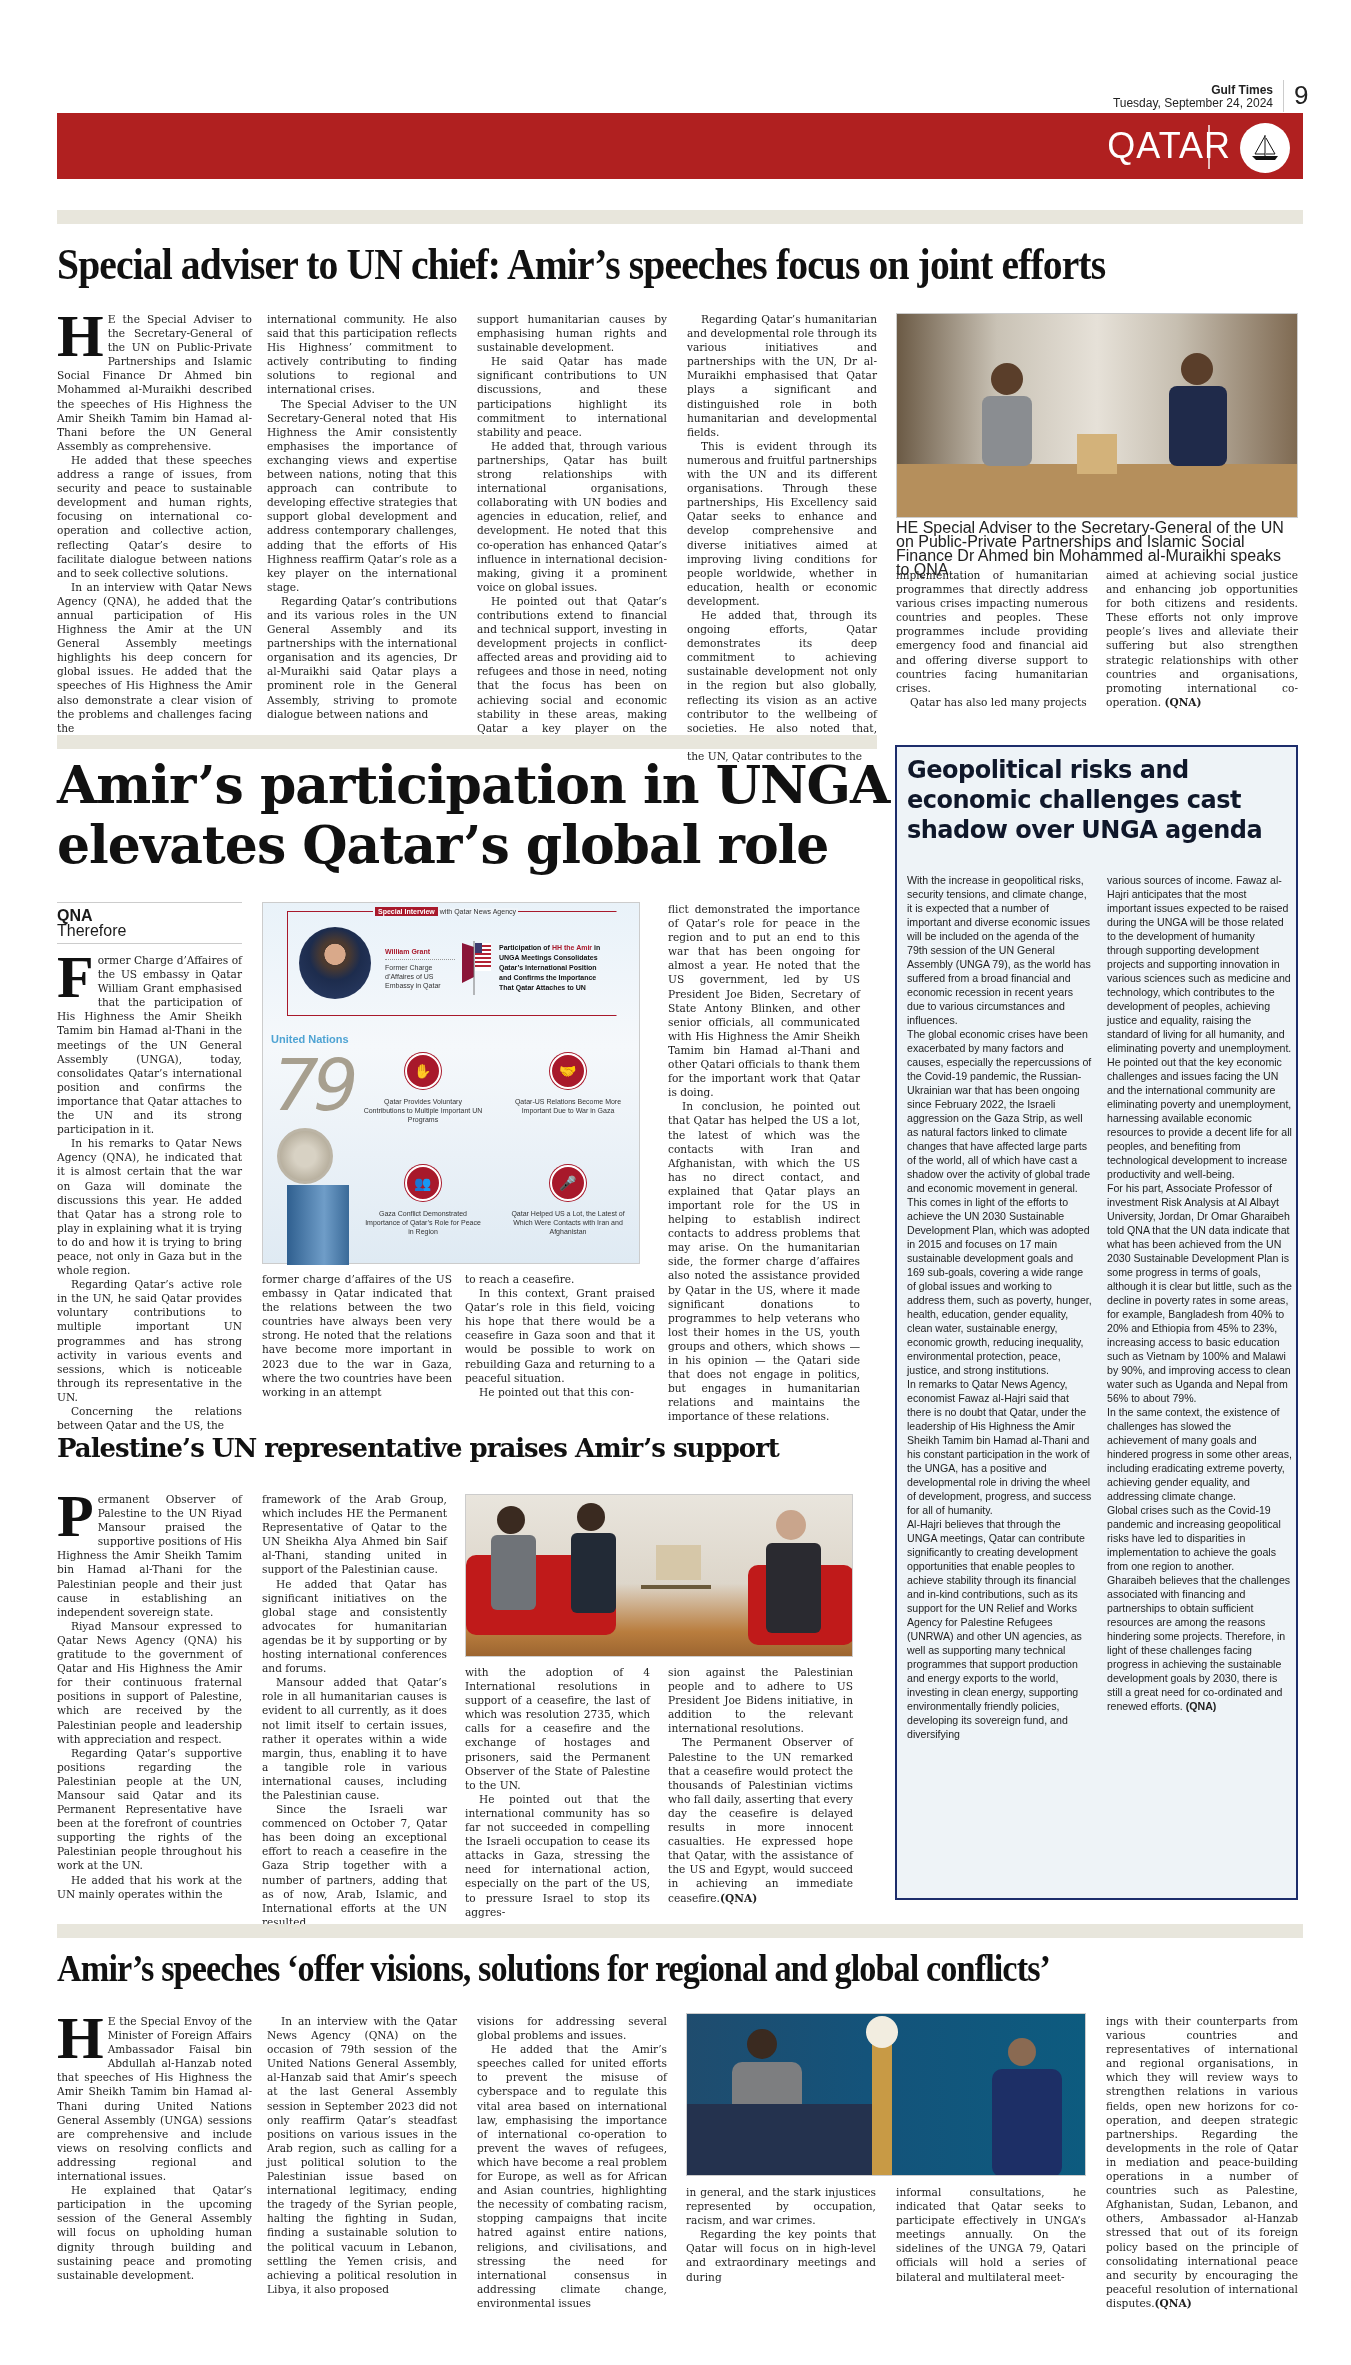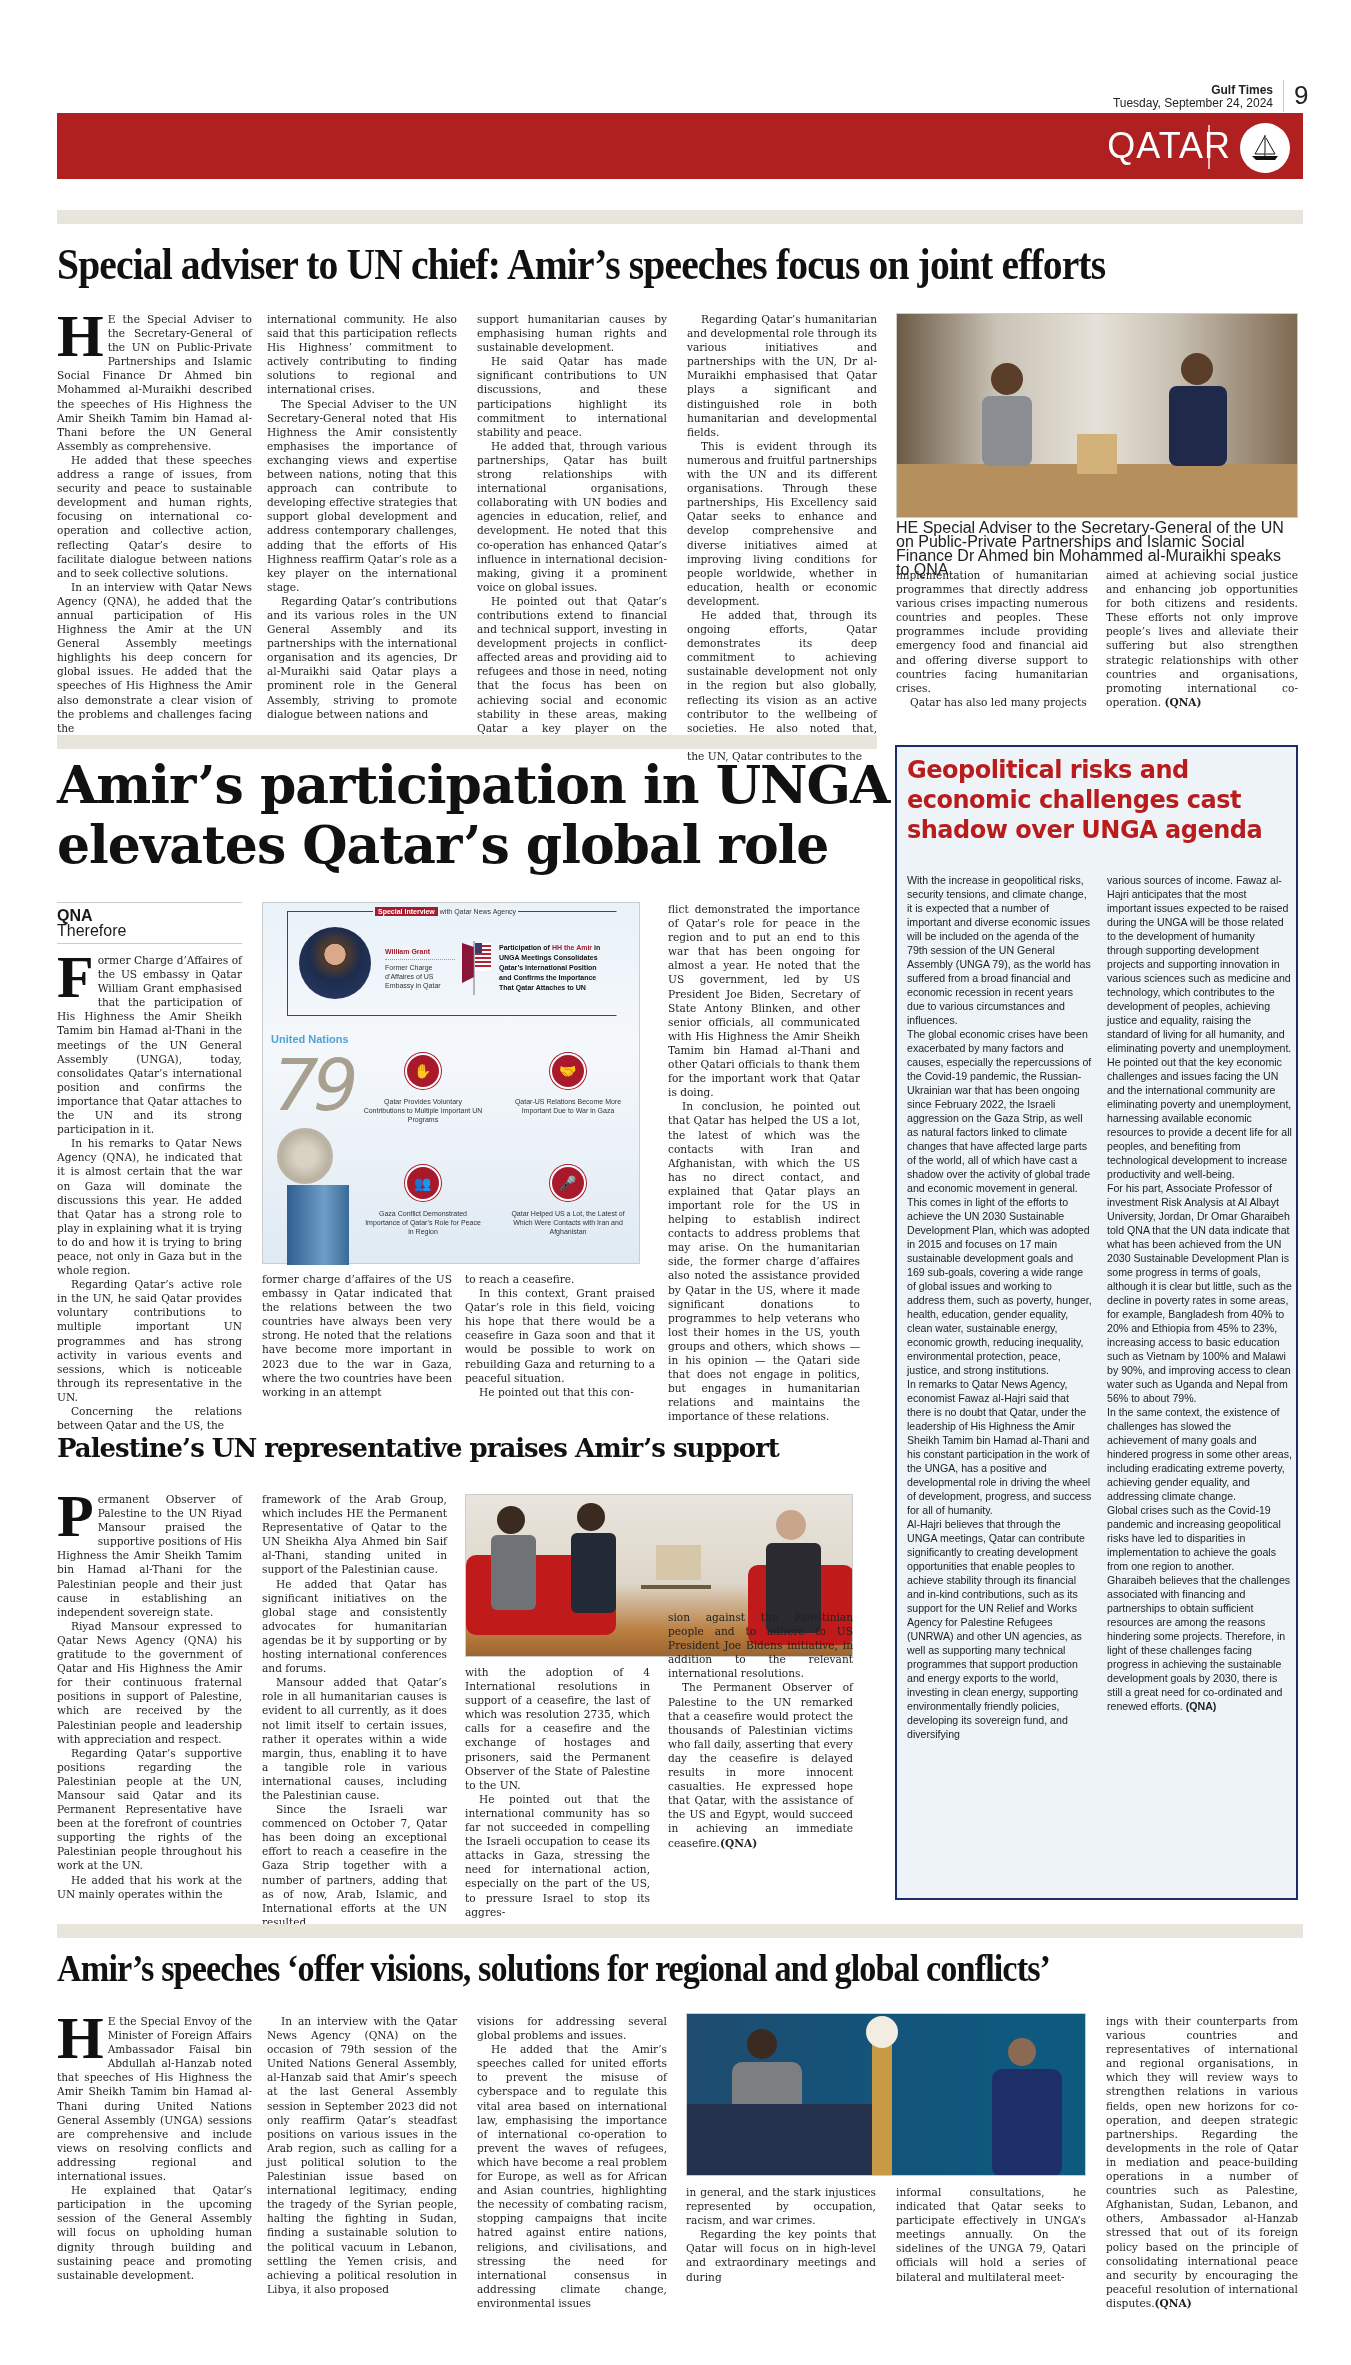--- a/index.html
+++ b/index.html
@@ -16,21 +16,21 @@
 .grayband{left:57px;height:14px;width:1246px;background:#e8e6dc}
 .h-serif-light{font-family:"Liberation Serif",serif;color:#111;letter-spacing:-1px;white-space:nowrap}
 .h-slab{font-family:"DejaVu Serif",serif;font-weight:bold;color:#111;letter-spacing:-1px;white-space:nowrap}
 .col{font-family:"DejaVu Serif",serif;font-size:10.6px;line-height:14.1px;text-align:justify;hyphens:auto;color:#222}
 .col p{text-indent:14px}
 .col p.first{text-indent:0}
 .dropcap{float:left;font-family:"Liberation Serif",serif;font-size:60px;line-height:44px;margin:2px 4px 0 0;font-weight:bold;color:#111}
 .photo{overflow:hidden;border:1px solid #ccc}
 .caption{font-family:"Liberation Sans",sans-serif;font-size:16px;line-height:14px;color:#222}
 .sidebar{left:895px;top:745px;width:403px;height:1155px;background:#eef3f7;border:2px solid #1d2d6b}
-.sidebar h2{font-family:"DejaVu Sans",sans-serif;font-weight:bold;color:#b91c1c;font-size:24px;line-height:30px;letter-spacing:-.5px;padding:8px 10px 0 10px}
+.sidebar h2{font-family:"DejaVu Sans",sans-serif;font-weight:bold;color:#0f172a;font-size:24px;line-height:30px;letter-spacing:-.5px;padding:8px 10px 0 10px}
 .sb-col{font-family:"Liberation Sans",sans-serif;font-size:10.6px;line-height:14px;color:#222;position:absolute;top:126px;width:185px}
 .byline{font-family:"Liberation Sans",sans-serif;font-size:16px;line-height:15px;border-top:1px solid #ccc;border-bottom:1px solid #ccc;padding:5px 0}
 .byline b{font-weight:bold}
 .info-card{background:linear-gradient(180deg,#e9f2f9 0%,#f5f8fb 40%,#dfeaf3 100%)}
 .info-tag{background:#a8192b;color:#fff;font-family:"Liberation Sans",sans-serif;font-size:7px;padding:1px 3px;font-weight:bold}
 .info-small{font-family:"Liberation Sans",sans-serif;font-size:7px;color:#333;line-height:9px;text-align:center}
 .info-icon{width:36px;height:36px;border-radius:50%;background:#a8192b;border:2px solid #fff;box-shadow:0 0 0 1px #a8192b;display:flex;align-items:center;justify-content:center;color:#fff;font-size:14px}
 </style>
 </head>
 <body>
@@ -219,21 +219,21 @@
     <circle cx="325" cy="30" r="15" fill="#c9a58c"></circle>
       <rect x="300" y="48" width="55" height="90" rx="6" fill="#2a2a30"></rect>
     <rect x="190" y="50" width="45" height="35" fill="#d6c7a8"></rect>
       <rect x="175" y="90" width="70" height="4" fill="#6b5a3b"></rect>
   </svg>
 </div>
 <div class="abs col" style="left:465px;top:1665px;width:185px">
   <p class="first">with the adoption of 4 International resolutions in support of a ceasefire, the last of which was resolution 2735, which calls for a ceasefire and the exchange of hostages and prisoners, said the Permanent Observer of the State of Palestine to the UN.</p>
   <p>He pointed out that the international community has so far not succeeded in compelling the Israeli occupation to cease its attacks in Gaza, stressing the need for international action, especially on the part of the US, to pressure Israel to stop its aggres-</p>
 </div>
-<div class="abs col" style="left:668px;top:1610px;width:185px">
+<div class="abs col" style="left:668px;top:1665px;width:185px">
   <p class="first">sion against the Palestinian people and to adhere to US President Joe Bidens initiative, in addition to the relevant international resolutions.</p>
   <p><span>The Permanent Observer of Palestine to the UN remarked that a ceasefire would protect the thousands of Palestinian victims who fall daily, asserting that every day the ceasefire is delayed results in more innocent casualties. He expressed hope that Qatar, with the assistance of the US and Egypt, would succeed in achieving an immediate ceasefire.</span><b>(QNA)</b></p>
 </div>
 
 <div class="abs grayband" style="top:1924px"></div>
 
 <h2 class="abs h-serif-light" style="left:57px;top:1945px;font-size:38px;line-height:46px;transform:scaleX(.9);transform-origin:left">Amir’s speeches ‘offer visions, solutions for regional and global conflicts’</h2>
 <div class="abs col" style="left:57px;top:2014px;width:195px">
   <p class="first"><span class="dropcap">H</span><span>E the Special Envoy of the Minister of Foreign Affairs Ambassador Faisal bin Abdullah al-Hanzab noted that speeches of His Highness the Amir Sheikh Tamim bin Hamad al-Thani during United Nations General Assembly (UNGA) sessions are comprehensive and include views on resolving conflicts and addressing regional and international issues.</span></p>
   <p>He explained that Qatar’s participation in the upcoming session of the General Assembly will focus on upholding human dignity through building and sustaining peace and promoting sustainable development.</p>

